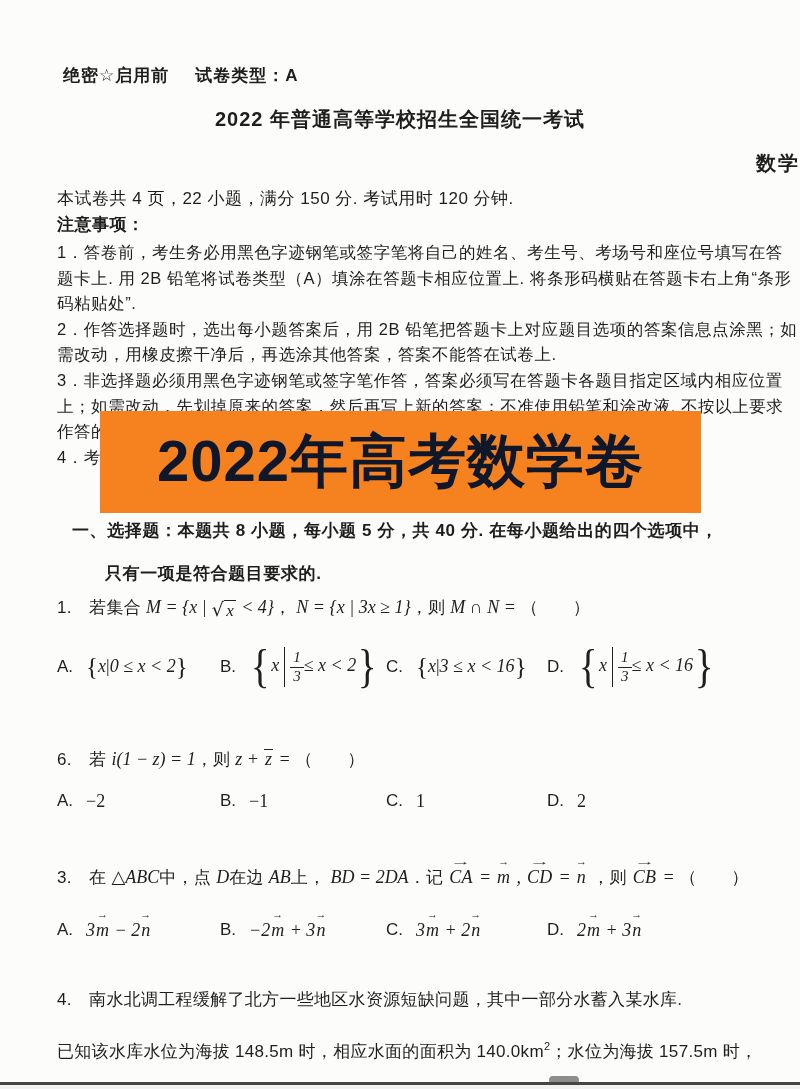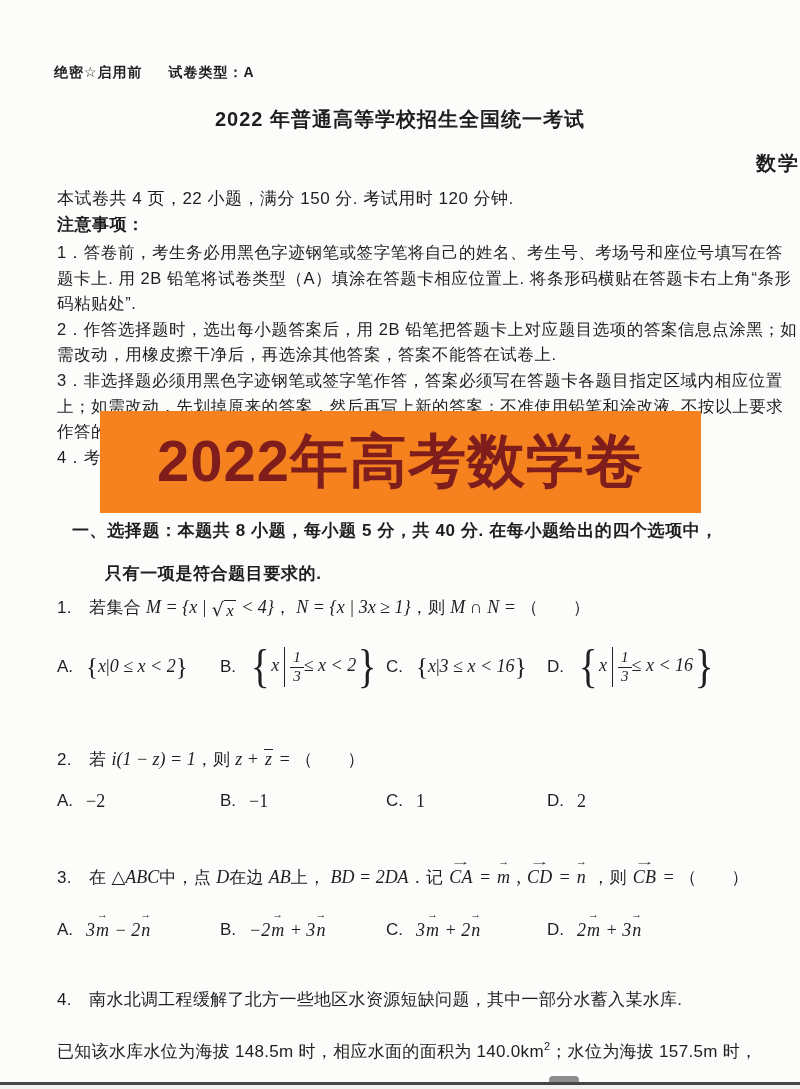--- a/index.html
+++ b/index.html
@@ -4,35 +4,35 @@
 <style>
   html,body { margin:0; padding:0; background:#e9e9e9; }
   .page {
     position:relative; width:800px; height:1089px; margin:0 auto;
     background:#fcfcfa; overflow:hidden;
     font-family:"Liberation Sans","DejaVu Sans",sans-serif;
     color:#1e1e1e;
   }
   .abs { position:absolute; white-space:nowrap; }
 
-  .hdr { top:64px; left:54px; font-size:14px; font-weight:700; letter-spacing:1px; }
+  .hdr { top:64px; left:63px; font-size:17px; font-weight:700; letter-spacing:1px; }
   .hdr .gap { display:inline-block; width:26px; }
   .title { top:106px; left:0; width:800px; text-align:center; font-size:20px; font-weight:700; letter-spacing:1px; }
   .subject { top:150px; left:0; width:800px; text-align:right; font-size:20px; font-weight:700; letter-spacing:2px; }
   .info { top:187px; left:57px; font-size:17px; letter-spacing:0.5px;text-align:right; }
   .notice-title { top:213px; left:57px; font-size:17px; font-weight:700; letter-spacing:0.5px; }
   .notice { top:240px; left:57px; font-size:16.5px; letter-spacing:0.55px; }
   .notice div { height:25.6px; line-height:25.6px; }
 
   .banner {
     left:100px; top:411px; width:601px; height:102px;
     background:#F5821E; display:flex; align-items:center; justify-content:center;
     z-index:5;
   }
-  .banner-text { font-size:58px; font-weight:800; color:#7f1d1d; letter-spacing:1px; }
+  .banner-text { font-size:58px; font-weight:800; color:#0f172a; letter-spacing:1px; }
 
   .sec { left:57px; font-size:17px; font-weight:700; letter-spacing:0.6px; }
   .sec1 { top:519px;margin-left:15px; }
   .sec2 { top:562px;margin-left:48px; }
 
   .q-row { left:57px; font-size:17px; letter-spacing:0.3px; }
   .mt { font-family:"Liberation Serif","DejaVu Serif",serif; font-style:italic; font-size:18px; letter-spacing:0; }
   .mu { font-family:"Liberation Serif","DejaVu Serif",serif; font-style:normal; font-size:18px; }
 
   
@@ -150,21 +150,21 @@
     <div class="opt c4">
       <span class="opt-label">D.</span>
       <span class="opt-math"><span class="brace-lg">{</span><span>x</span><span class="vbar"></span><span class="frac">
             <span class="num">1</span>
             <span class="den">3</span>
           </span><span>≤ x &lt; 16</span><span class="brace-lg">}</span></span>
     </div>
   </div>
 
   <div class="abs q-row" style="top:748px;">
-    <span class="cn">2.　若</span>
+    <span class="cn">6.　若</span>
     <span class="mt">i(1 − z) = 1</span><span class="cn">，则</span>
     <span class="mt">z +</span>
     <span class="olin">z</span>
     <span class="mt">=</span>
     <span class="cn">（　　）</span>
   </div>
 
   <div class="abs optrow r2">
     <div class="opt c1">
       <span class="opt-label">A.</span>

